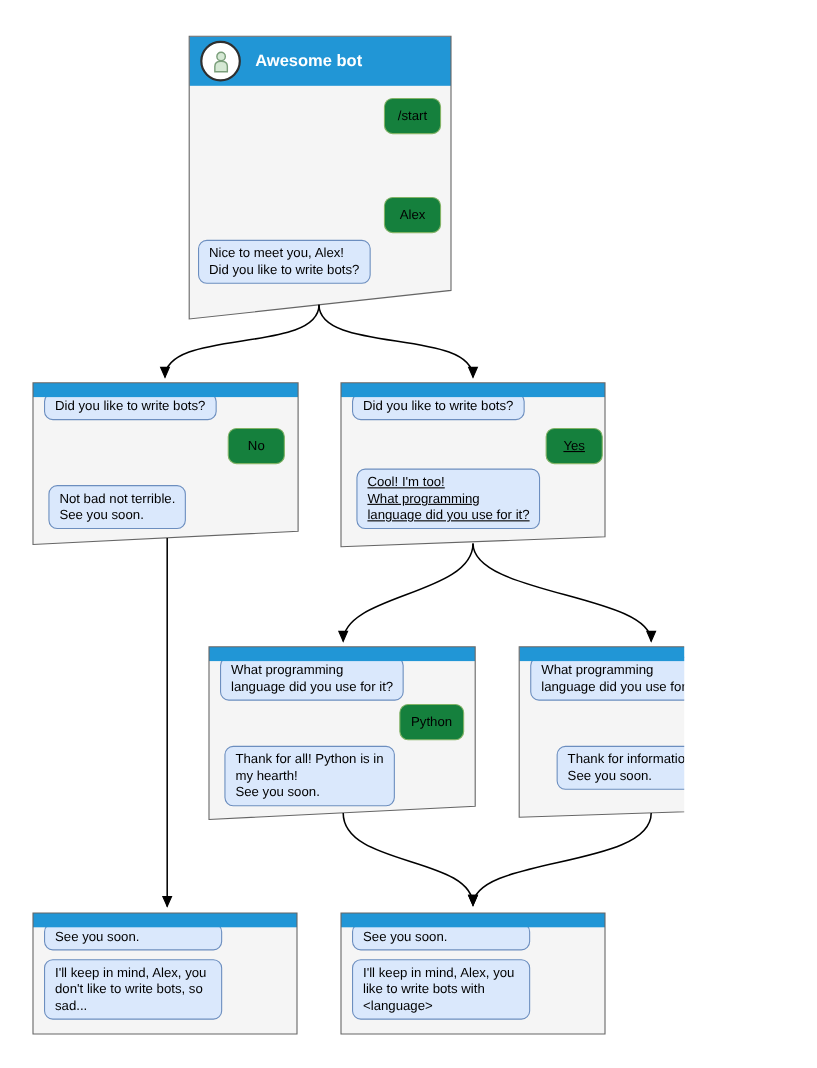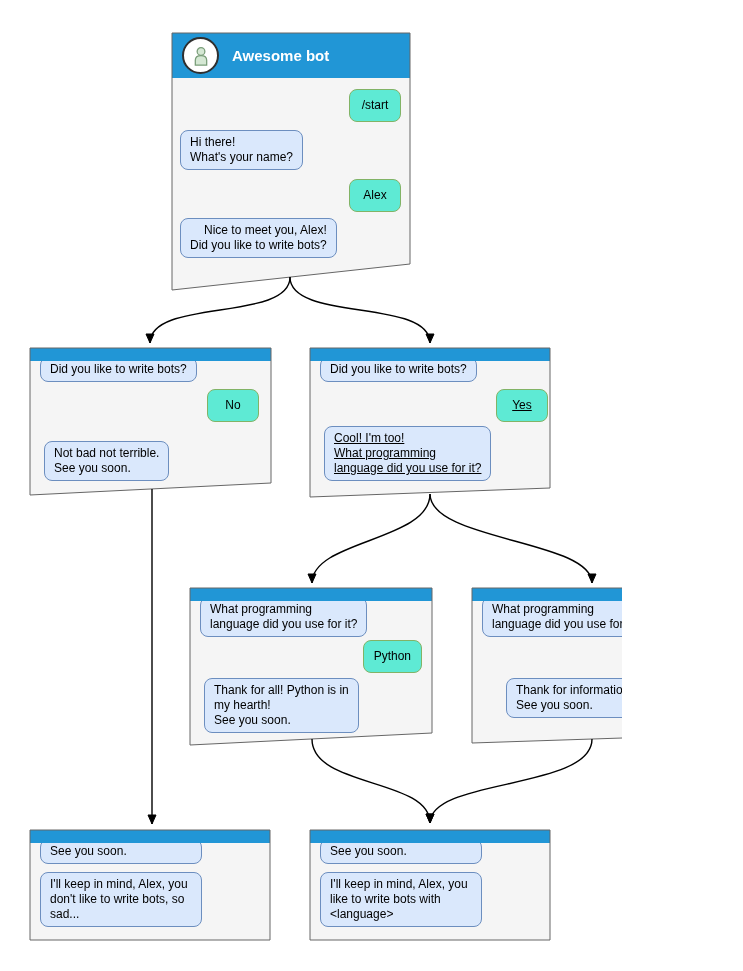--- a/index.html
+++ b/index.html
@@ -28,21 +28,21 @@
     position:absolute;left:0;top:0;width:100%;height:13px;background:#2196d6;z-index:3;
   }
   .bubble{
     position:absolute;box-sizing:border-box;border-radius:8px;
     font-size:12px;line-height:15px;white-space:pre-line;
   }
   .bubble.bot{
     background:#dae8fc;border:1px solid #6c8ebf;padding:4px 9px;z-index:2;
   }
   .bubble.user{
-    background:#5eead4;border:1px solid #82b366;padding:8px 10px;
+    background:#15803d;border:1px solid #82b366;padding:8px 10px;
     min-width:52px;text-align:center;z-index:2;
   }
   .bubble.tucked{z-index:1;}
   #edge-layer{position:absolute;left:0;top:0;z-index:5;pointer-events:none;}
 </style>
 </head>
 <body>
 
 <div id="canvas">
 
@@ -50,24 +50,22 @@
     <div class="main-header">
       <span class="avatar">
         <svg width="22" height="22" viewBox="0 0 24 24">
           <circle cx="12" cy="7" r="4.2" fill="#d5e8d4" stroke="#7a9e7a" stroke-width="1.4"></circle>
           <path d="M5.8,22 L5.8,16.5 Q5.8,11.6 12,11.6 Q18.2,11.6 18.2,16.5 L18.2,22 Z" fill="#d5e8d4" stroke="#7a9e7a" stroke-width="1.4"></path>
         </svg>
       </span>
       <span class="main-title">Awesome bot</span>
     </div>
     <div class="bubble user" style="right:9px;top:56px;">/start</div>
-    <div class="bubble bot" style="left:8px;top:97px;">Hi there!
-What's your name?</div>
     <div class="bubble user" style="right:9px;top:146px;margin-left:33px;">Alex</div>
-    <div class="bubble bot" style="left:8px;top:185px;text-align:right;">Nice to meet you, Alex!
+    <div class="bubble bot" style="left:8px;top:185px;">Nice to meet you, Alex!
 Did you like to write bots?</div>
   </div>
 
   <div class="window" style="left:30px;top:348px;width:241px;height:147px;--clipL:147px;--clipR:135px;">
     <div class="strip"></div>
     <div class="bubble bot tucked" style="left:10px;top:9px;">Did you like to write bots?</div>
     <div class="bubble user" style="right:12px;top:41px;">No</div>
     <div class="bubble bot" style="left:14px;top:93px;">Not bad not terrible.
 See you soon.</div>
   </div>

